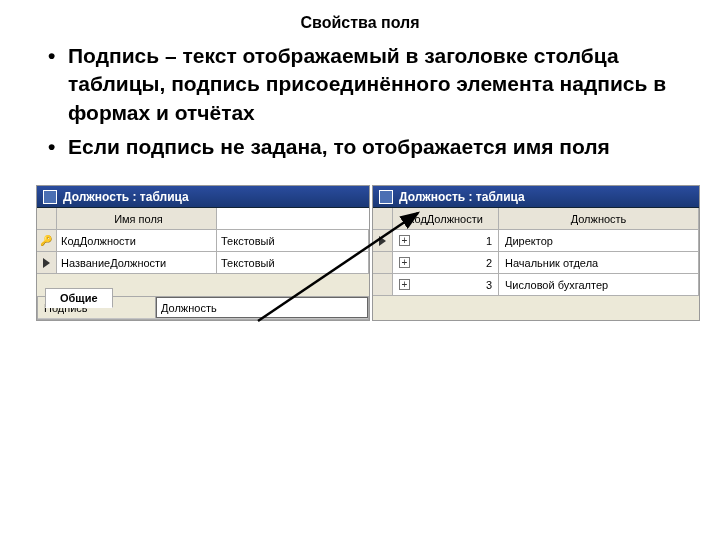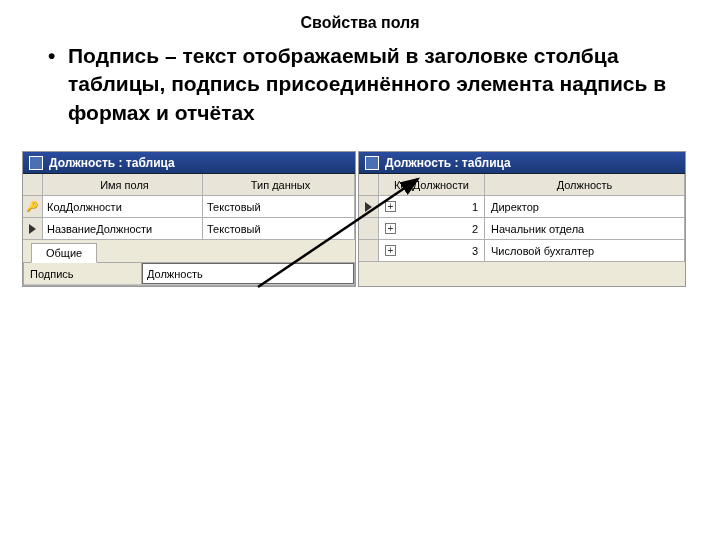--- a/index.html
+++ b/index.html
@@ -28,21 +28,21 @@
   }
   .bullet::before {
     content: "•";
     position: absolute;
     left: -20px;
     top: 0;
   }
   .shots {
     display: flex;
     gap: 0;
-    padding: 0 28px 0 22px;
+    padding: 0 28px 0 36px;
     position: relative;
   }
   .win {
     font-family: Tahoma, sans-serif;
     font-size: 11px;
     border: 1px solid #999;
     background: #ece9d8;
     flex: 0 0 auto;
   }
   .win-left { width: 334px; }
@@ -98,21 +98,21 @@
   }
   .tab {
     padding:3px 14px;
     font-size:11px;
     border:1px solid #aaa;
     border-bottom:none;
     background:#ece9d8;
     margin-right:2px;
     position:relative;
   }
-  .tab.active{ background:#fff; border-bottom:1px solid #fff; top:1px;}
+  .tab.active{ background:#fff; border-bottom:1px solid #fff; top:12px;font-weight:bold;}
   .propsheet{
     border:1px solid #aaa;
     background:#fff;
   }
   .prop-row{
     display:flex;
     height:22px;
     border-bottom:1px solid #c4c4c4;
   }
   .prop-label{width:118px;padding-left:6px;display:flex;align-items:center;background:#ece9d8;border-right:1px solid #aaa;}
@@ -133,34 +133,34 @@
   
   .arrow-svg{position:absolute;left:246px;top:12px;width:190px;height:130px;pointer-events:none;}
 </style>
 </head>
 <body>
 
 <div class="slide-title">Свойства поля</div>
 
 <div class="bullets">
   <div class="bullet">Подпись – текст отображаемый в заголовке столбца таблицы, подпись присоединённого элемента надпись в формах и отчётах</div>
+  <div class="bullet">Если подпись не задана, то отображается имя поля</div>
 </div>
 
 <div class="shots">
 
   <div class="win win-left">
     <div class="titlebar">
       <span class="tb-icon"></span>
       <span>Должность : таблица</span>
     </div>
     <div class="design-grid">
       <div class="design-header">
         <div class="dg-sel"></div>
         <div class="dg-col1">Имя поля</div>
-        <div class="dg-col2">Тип данных</div>
       </div>
       <div class="design-row">
         <div class="dg-sel">
             <span class="key-icon">🔑</span>
           </div>
         <div class="dg-col1">КодДолжности</div>
         <div class="dg-col2">Текстовый</div>
       </div>
       <div class="design-row">
         <div class="dg-sel">

